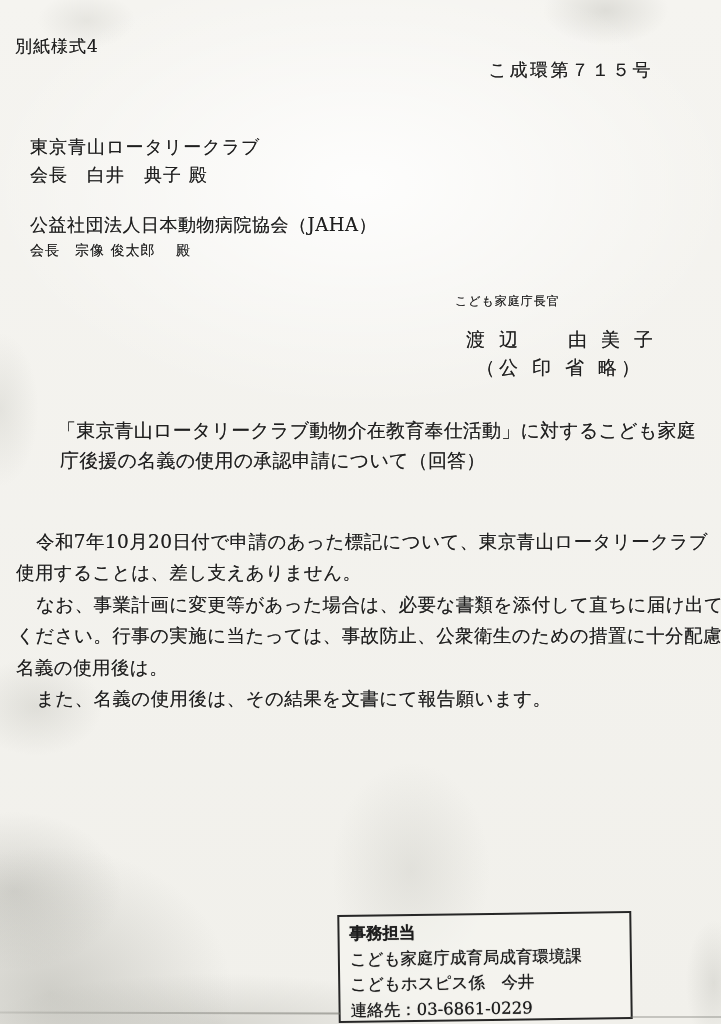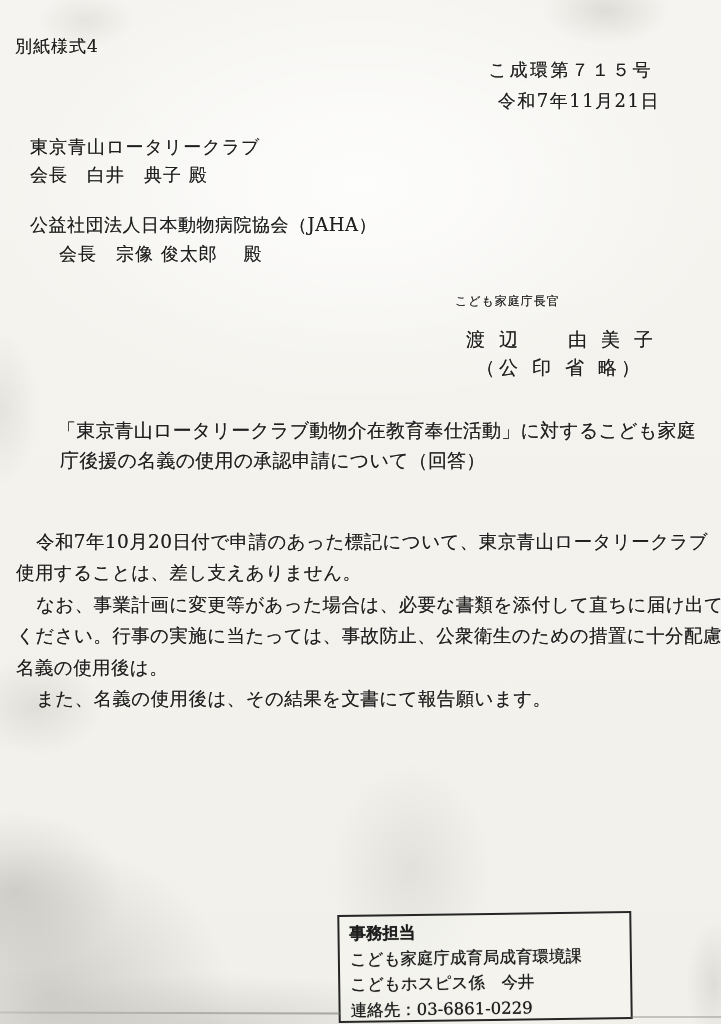--- a/index.html
+++ b/index.html
@@ -28,21 +28,21 @@
     color:#1f1f1f;
     font-family:"DejaVu Serif","Liberation Serif",serif;
     text-shadow:0 0 0.6px rgba(35,35,35,0.65);
   }
   .form-label   { left:15px;  top:35px;  font-size:17px; letter-spacing:1px; }
   .doc-number   { right:68px; top:58px;  font-size:18px; letter-spacing:2.5px; }
   .issue-date   { right:61px; top:89px;  font-size:18px; letter-spacing:1.5px; }
   .org1         { left:30px;  top:135px; font-size:18px; letter-spacing:1px; }
   .addr1        { left:30px;  top:163px; font-size:18px; letter-spacing:1px; }
   .org2         { left:30px;  top:213px; font-size:18px; letter-spacing:0.5px; }
-  .addr2        { left:30px;  top:242px; font-size:18px; letter-spacing:1px;margin-left:29px; }
+  .addr2        { left:30px;  top:242px; font-size:14px; letter-spacing:1px; }
   .sender-title { left:455px; top:293px; font-size:12px; letter-spacing:1px; }
   .sender-name  { left:466px; top:327px; font-size:19px; letter-spacing:4px; }
   .seal-note    { left:476px; top:355px; font-size:19px; letter-spacing:4px; }
   .subject1     { left:57px;  top:418px; font-size:19px; letter-spacing:0.2px; }
   .subject2     { left:60px;  top:448px; font-size:19px; letter-spacing:0.2px; }
   .body-line    { left:16px;  font-size:18.5px; letter-spacing:0.4px; }
   .body-line.first { left:36px; }
   .bl1 { top:529px; } .bl2 { top:560px; } .bl3 { top:592px; }
   .bl4 { top:623px; } .bl5 { top:655px; } .bl6 { top:686px; }
   .contact-box {
@@ -75,21 +75,20 @@
     background:rgba(115,115,108,0.35);
   }
 </style>
 </head>
 <body>
 
 <div class="page">
 
   <div class="t form-label">別紙様式4</div>
   <div class="t doc-number">こ成環第７１５号</div>
-  <div class="t issue-date">令和7年11月21日</div>
 
   <div class="t org1">東京青山ロータリークラブ</div>
   <div class="t addr1">会長　白井　典子 殿</div>
   <div class="t org2">公益社団法人日本動物病院協会（JAHA）</div>
   <div class="t addr2">会長　宗像 俊太郎　 殿</div>
 
   <div class="t sender-title">こども家庭庁長官</div>
   <div class="t sender-name">渡 辺　　由 美 子</div>
   <div class="t seal-note">（公 印 省 略）</div>
 

